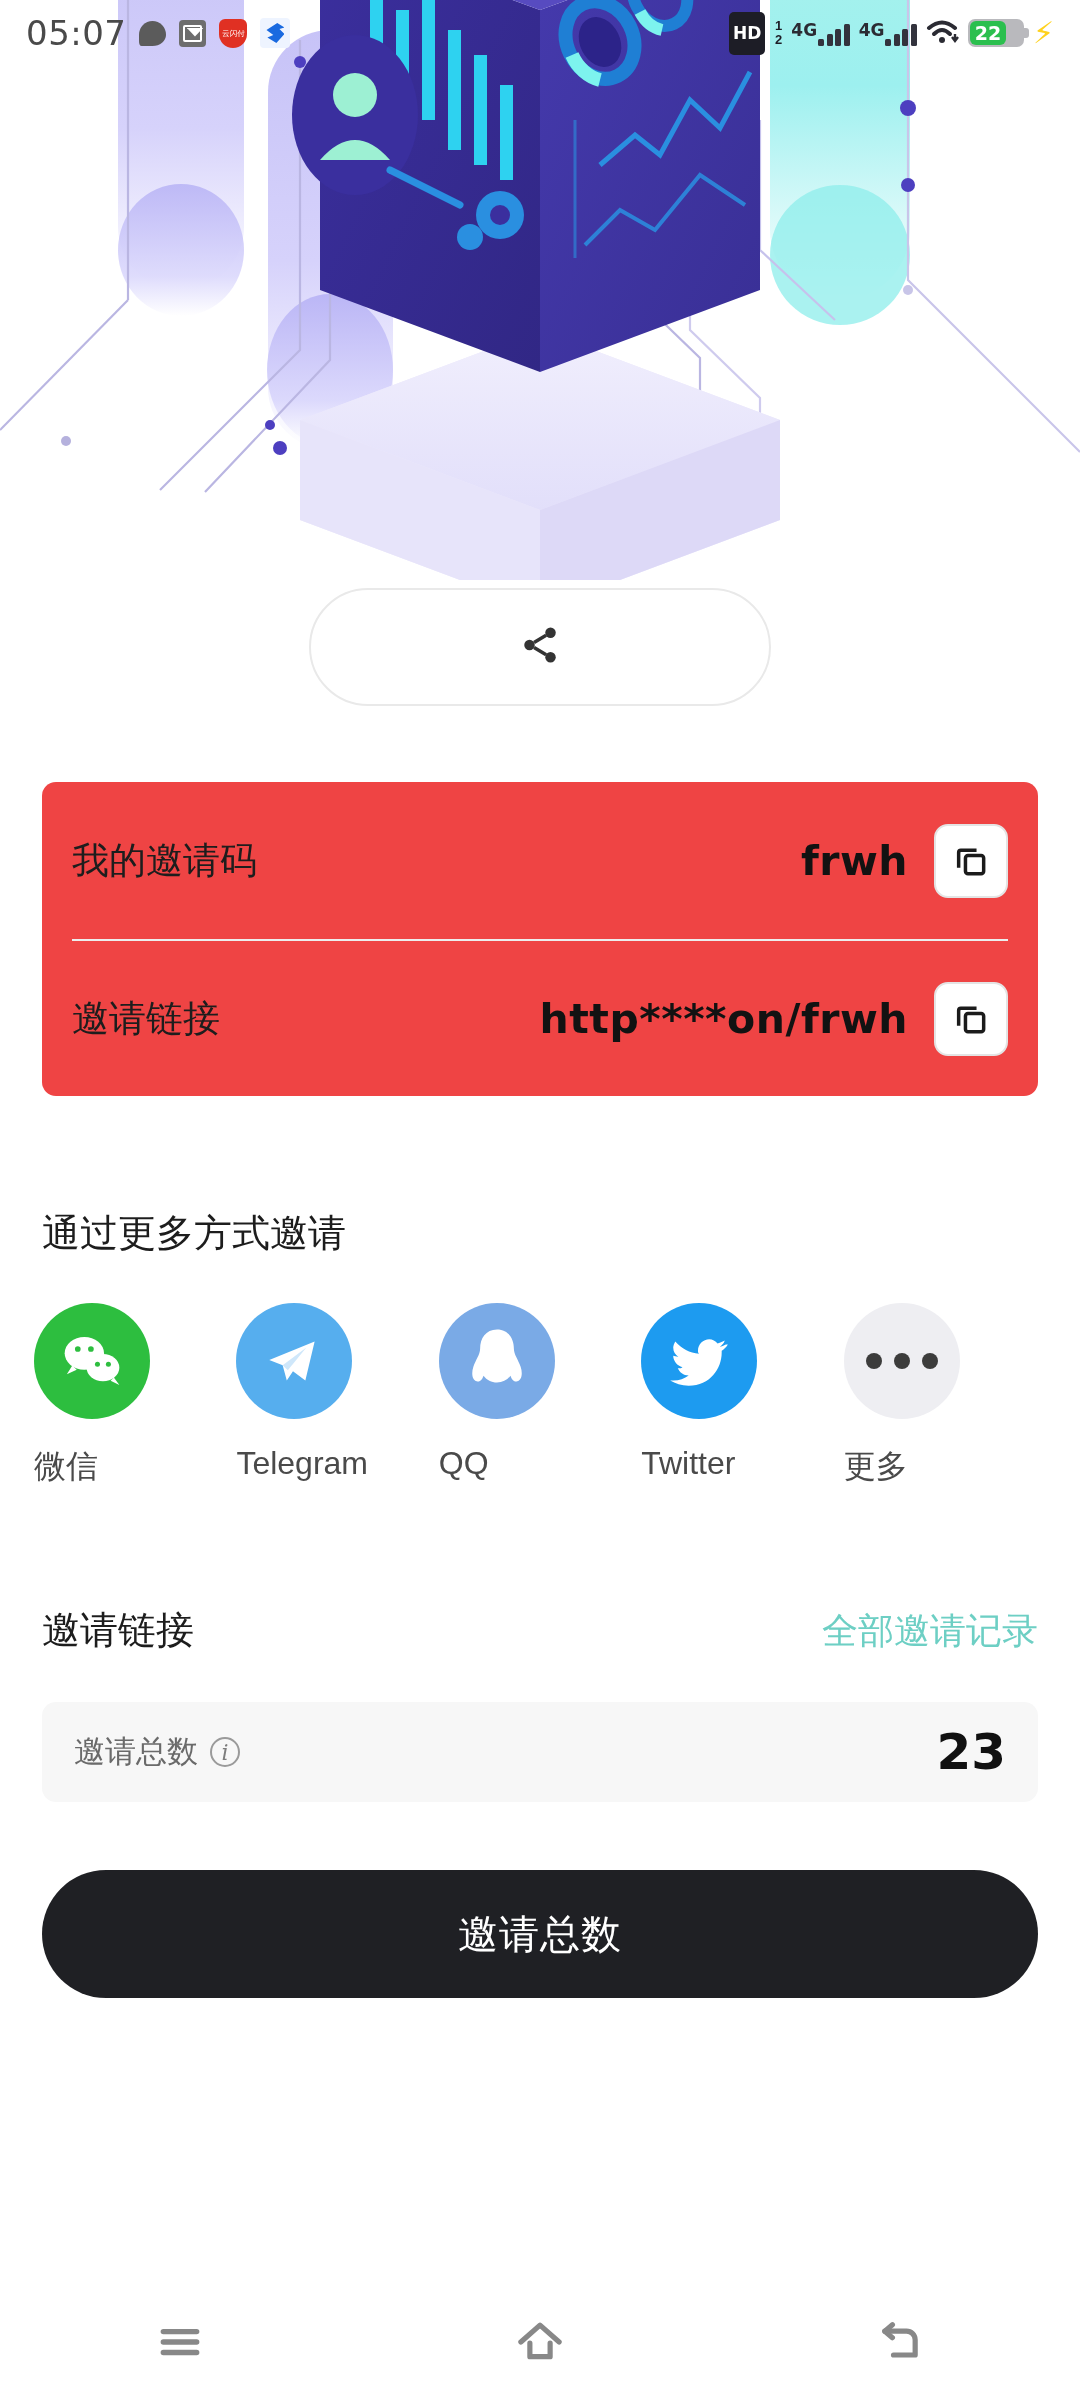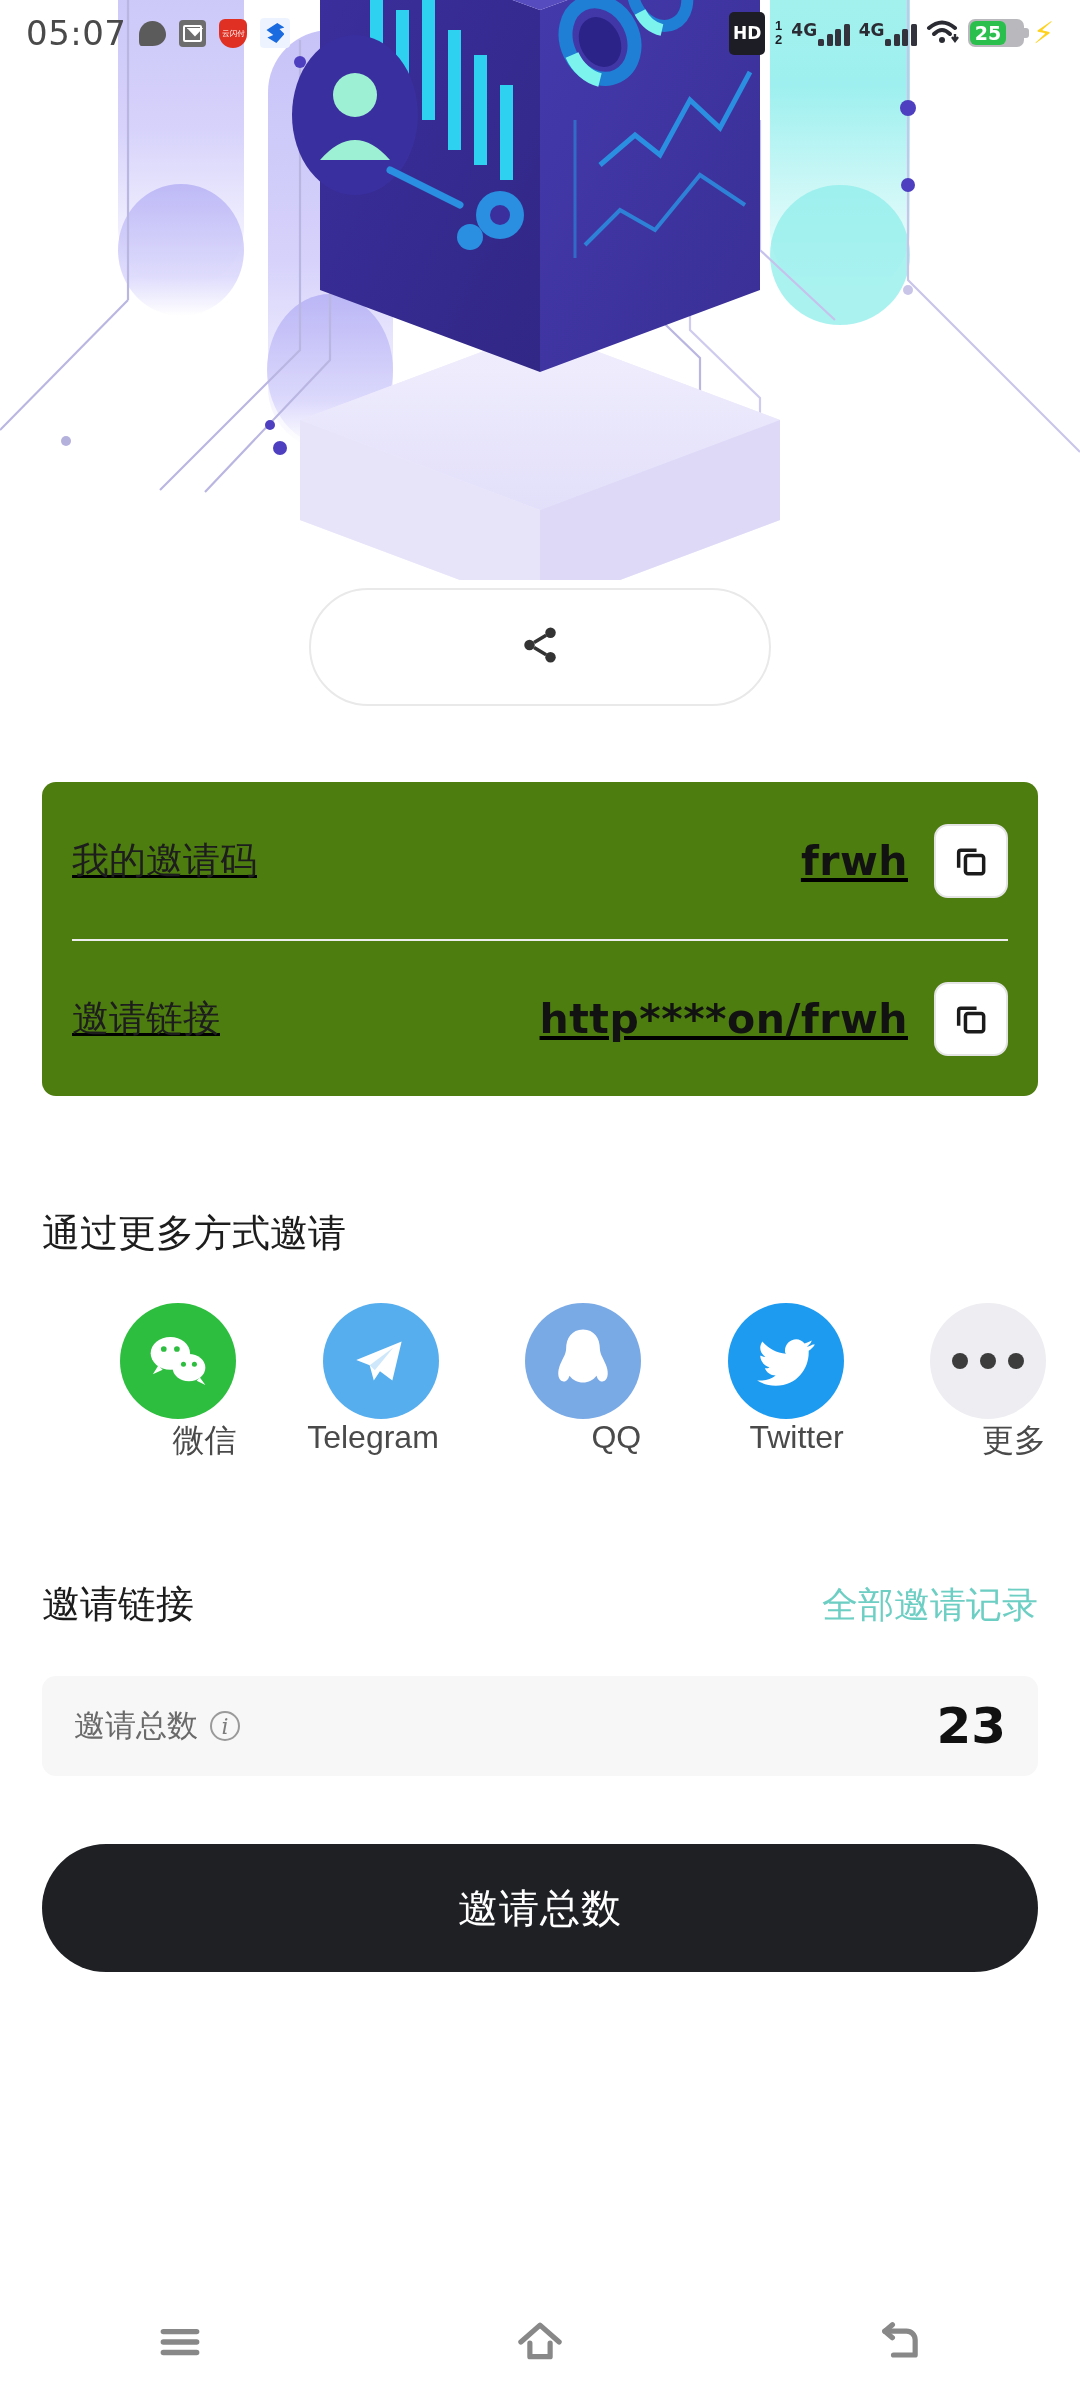--- a/index.html
+++ b/index.html
@@ -54,33 +54,33 @@
 
   
   .poster-wrap { display:flex; justify-content:center; margin-top:8px; }
   .poster-btn {
     display:flex; align-items:center; justify-content:center; gap:22px;
     width:462px; height:118px; border:2px solid #e9e9e9; border-radius:59px; background:#fff;
   }
   .poster-btn .lbl { font-size:40px; color:#2a2a2a; letter-spacing:1px; }
 
   
-  .card { margin:76px 42px 0; background:#4d7c0f; border-radius:14px; padding:0 30px;text-decoration:underline; }
+  .card { margin:76px 42px 0; background:#ef4444; border-radius:14px; padding:0 30px; }
   .row { display:flex; align-items:center; height:157px; }
   .row + .row { border-top:2px solid #ededed; }
   .row .key { font-size:37px; color:#1d1d1d; }
   .row .val { margin-left:auto; font-size:41px; font-weight:bold; color:#121212; letter-spacing:.5px;
                font-family:"DejaVu Sans",sans-serif; }
   .copy-btn { width:74px; height:74px; margin-left:26px; border:2px solid #e4e4e4; border-radius:14px;
     background:#fff; display:flex; align-items:center; justify-content:center; flex:0 0 auto; }
 
   
   .sec-title { margin:112px 42px 0; font-size:38px; color:#1d1d1d; }
   .methods { display:flex; margin:44px 34px 0; }
-  .method { flex:1; display:flex; flex-direction:column; align-items:flex-end; }
+  .method { flex:1; display:flex; flex-direction:column; align-items:flex-start; gap:26px; }
   .m-circle { width:116px; height:116px; border-radius:50%; display:flex; align-items:center; justify-content:center; }
   .m-label { font-size:32px; color:#4a4a4a; font-family:"Liberation Sans",sans-serif; }
   .dots { display:flex; gap:12px; }
   .dots i { width:16px; height:16px; border-radius:50%; background:#3c3c3c; display:block; }
 
   
   .inv-head { display:flex; align-items:baseline; margin:116px 42px 0; }
   .inv-head .t { font-size:38px; color:#1d1d1d; }
   .inv-head .link { margin-left:auto; font-size:36px; }
   .stat { margin:46px 42px 0; background:#f7f7f7; border-radius:14px; height:100px;
@@ -261,21 +261,21 @@
       </span>
       <span class="sb-wifi">
         <svg width="33" height="26" viewBox="0 0 33 26">
           <path d="M3 8 Q16 -3 29 8" fill="none" stroke="#2b2b33" stroke-width="4" stroke-linecap="round"></path>
           <path d="M8 14 Q16 6 24 14" fill="none" stroke="#2b2b33" stroke-width="4" stroke-linecap="round"></path>
           <circle cx="16" cy="20" r="3" fill="#2b2b33"></circle>
           <path d="M29 14 l0 6 M26 17 l3 4 3 -4" stroke="#2b2b33" stroke-width="2.4" fill="none"></path>
         </svg>
       </span>
       <span class="sb-batt">
-        <span class="lvl" style="width:36px">25</span>
+        <span class="lvl" style="width:36px">22</span>
       </span>
       <span class="sb-bolt">⚡</span>
     </div>
   </div>
 
   <div class="poster-wrap">
     <div class="poster-btn">
       <span>
         <svg width="42" height="42" viewBox="0 0 24 24" fill="#333">
           <circle cx="18" cy="5" r="3"></circle>

